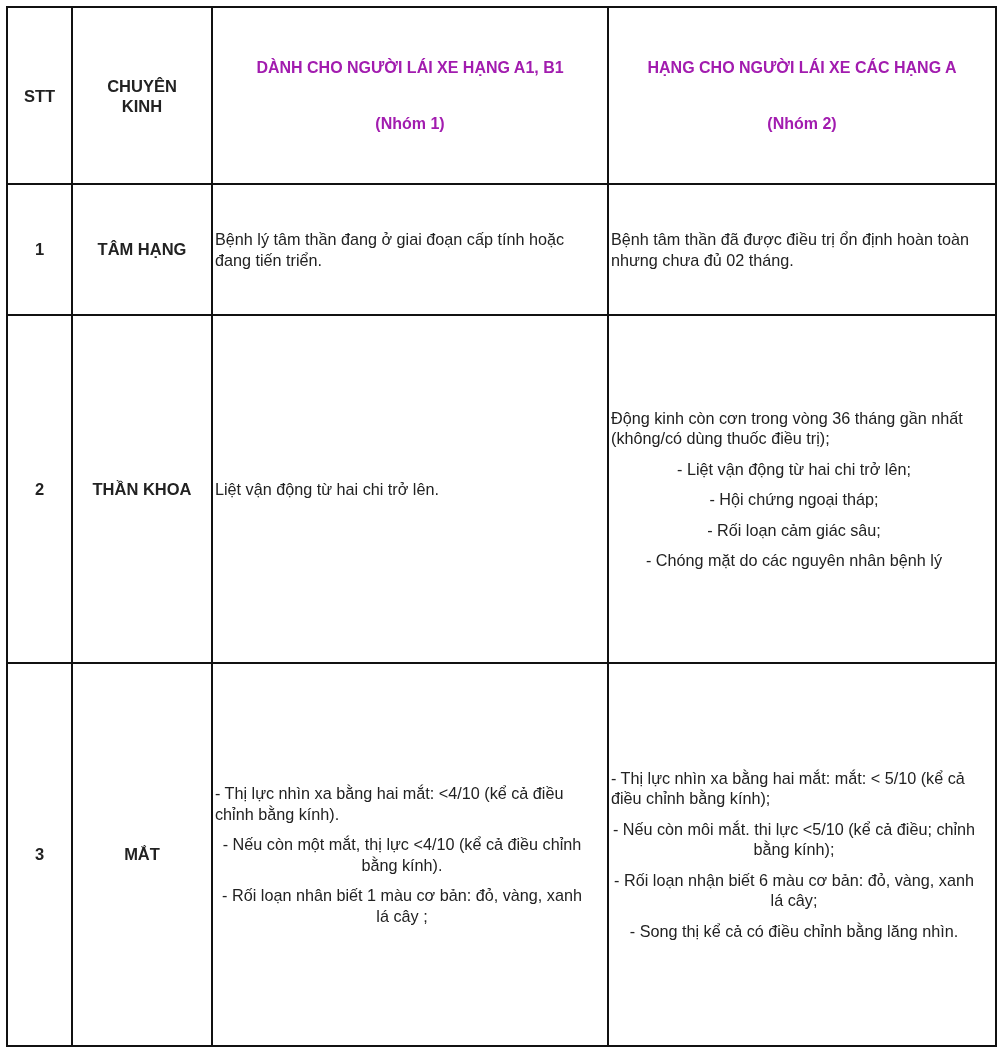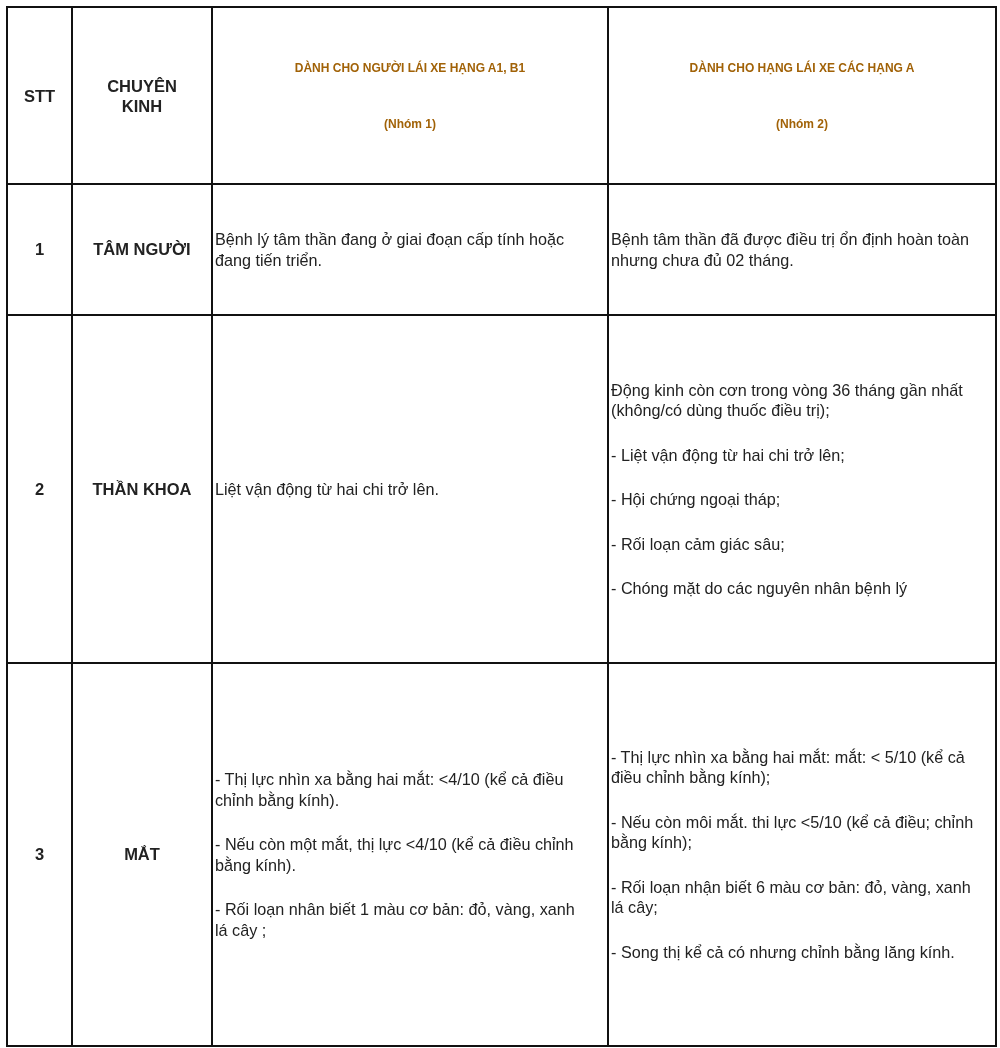--- a/index.html
+++ b/index.html
@@ -43,23 +43,23 @@
 
     .hdr {
       font-weight: bold;
       font-size: 16.5px;
       text-align: center;
       line-height: 20px;
       color: #222;
     }
     .hdr-group {
       font-weight: bold;
-      font-size: 12px;
+      font-size: 16px;
       text-align: center;
-      color: #a16207;
+      color: #a21caf;
       padding-top: 0;
     }
     .hdr-group .line1 {
       display: block;
       line-height: 22px;
     }
     .hdr-group .line2 {
       display: block;
       margin-top: 34px;
       line-height: 22px;
@@ -80,21 +80,22 @@
       font-size: 16.2px;
       line-height: 20.5px;
       color: #222;
       padding-left: 2px;
       padding-right: 18px;
     }
     .content p {
       margin: 0;
     }
     .content p + p {
-      margin-top: 24px;
+      margin-top: 10px;
+      text-align: center;
     }
   </style>
 </head>
 <body>
 
 <div class="table-wrap">
   <table>
     <colgroup>
       <col class="c-stt">
       <col class="c-spec">
@@ -105,28 +106,28 @@
         <tr class="header-row">
       <td class="hdr">STT</td>
       <td class="hdr">
         <span style="display:inline-block;width:90px;">CHUYÊN KINH</span>
       </td>
       <td class="hdr-group">
         <span class="line1">DÀNH CHO NGƯỜI LÁI XE HẠNG A1, B1</span>
         <span class="line2">(Nhóm 1)</span>
       </td>
       <td class="hdr-group">
-        <span class="line1">DÀNH CHO HẠNG LÁI XE CÁC HẠNG A</span>
+        <span class="line1">HẠNG CHO NGƯỜI LÁI XE CÁC HẠNG A</span>
         <span class="line2">(Nhóm 2)</span>
       </td>
     </tr>
 
     <tr class="row-1">
       <td class="stt">1</td>
-      <td class="spec">TÂM NGƯỜI</td>
+      <td class="spec">TÂM HẠNG</td>
       <td class="content">
         <p>Bệnh lý tâm thần đang ở giai đoạn cấp tính hoặc đang tiến triển.</p>
       </td>
       <td class="content">
         <p>Bệnh tâm thần đã được điều trị ổn định hoàn toàn nhưng chưa đủ 02 tháng.</p>
       </td>
     </tr>
 
     <tr class="row-2">
       <td class="stt">2</td>
@@ -148,18 +149,18 @@
       <td class="spec">MẮT</td>
       <td class="content">
         <p>- Thị lực nhìn xa bằng hai mắt: &lt;4/10 (kể cả điều chỉnh bằng kính).</p>
         <p>- Nếu còn một mắt, thị lực &lt;4/10 (kể cả điều chỉnh bằng kính).</p>
         <p>- Rối loạn nhân biết 1 màu cơ bản: đỏ, vàng, xanh lá cây ;</p>
       </td>
       <td class="content">
         <p>- Thị lực nhìn xa bằng hai mắt: mắt: &lt; 5/10 (kể cả điều chỉnh bằng kính);</p>
         <p>- Nếu còn môi mắt. thi lực &lt;5/10 (kể cả điều; chỉnh bằng kính);</p>
         <p>- Rối loạn nhận biết 6 màu cơ bản: đỏ, vàng, xanh lá cây;</p>
-        <p>- Song thị kể cả có nhưng chỉnh bằng lăng kính.</p>
+        <p>- Song thị kể cả có điều chỉnh bằng lăng nhìn.</p>
       </td>
     </tr>
   </tbody>
     </table>
 </div>
 
 </body></html>

